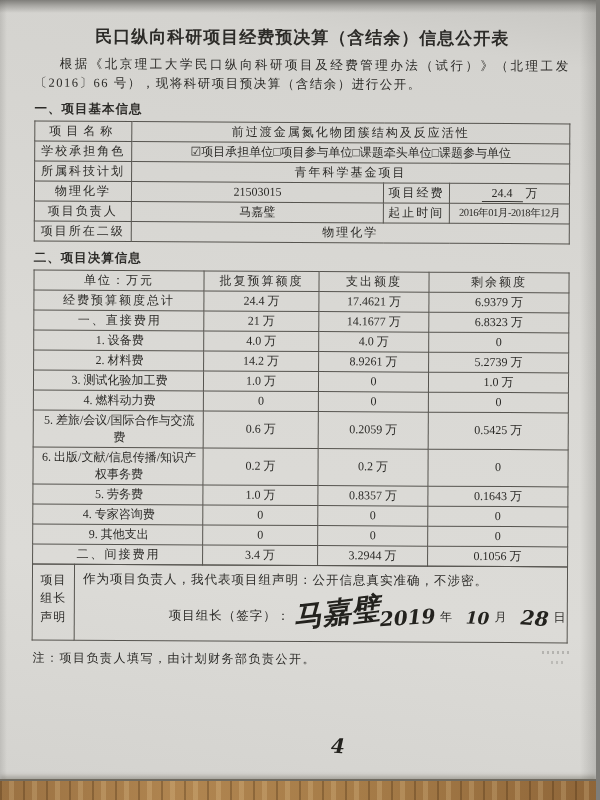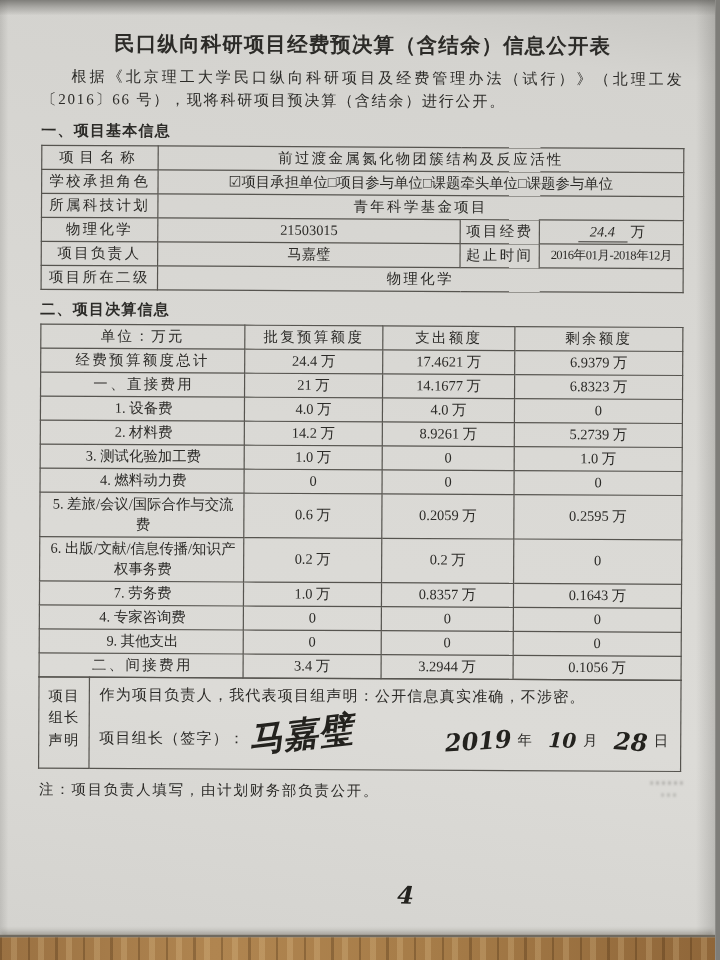--- a/index.html
+++ b/index.html
@@ -26,27 +26,27 @@
     text-indent:2em;text-align:justify;}
   .sec{margin:8px 0 3px 0;font-family:"Liberation Sans",sans-serif;font-size:12.5px;
     font-weight:700;letter-spacing:1px;}
   table.tbl{border-collapse:collapse;width:535px;table-layout:fixed;font-size:12px;}
   .tbl td{border:1px solid #56544f;padding:1px 3px;height:17px;text-align:center;vertical-align:middle;}
   .lab{letter-spacing:2px;}
   .sp4{letter-spacing:5px;}
   .left{text-align:center;padding-left:5px !important;word-break:break-all;}
   .hdr{letter-spacing:2px;}
   .tight{font-size:10.5px;letter-spacing:-0.5px;word-spacing:-2px;white-space:nowrap;}
-  .u{display:inline-block;border-bottom:1px solid #3a3834;padding:0 10px;font-style:italic;}
+  .u{display:inline-block;border-bottom:1px solid #3a3834;padding:0 10px;}
   .dec-tbl{margin-top:-1px;}
   .dec-lab{vertical-align:top !important;padding-top:6px !important;line-height:1.55;letter-spacing:1px;border-radius:21px;}
   .dec-body{text-align:left !important;vertical-align:top !important;padding:6px 8px 4px 8px !important;height:72px !important;}
   .stmt{font-size:12.5px;letter-spacing:1px;}
   .signrow{display:flex;align-items:center;margin-top:8px;height:40px;}
-  .slabel{font-size:12.5px;letter-spacing:1px;white-space:nowrap;}
+  .slabel{margin-left:86px;font-size:12.5px;letter-spacing:1px;white-space:nowrap;}
   .hw{font-family:"DejaVu Serif",serif;font-style:italic;font-weight:600;color:#23221e;}
   .sig{font-size:29px;margin:-8px 0 0 2px;transform:rotate(-7deg);white-space:nowrap;}
   .dates{margin-left:auto;display:flex;align-items:center;padding-right:2px;font-size:12px;white-space:nowrap;}
   .yr{font-size:20px;transform:rotate(-4deg);}
   .mo{font-size:17px;transform:rotate(2deg);margin-left:14px;}
   .dy{font-size:20px;transform:rotate(4deg);margin-left:14px;}
   .unit{margin-left:5px;letter-spacing:0;}
   .footnote{margin:9px 0 0 1px;font-size:12px;letter-spacing:1.5px;}
   .pageno{position:absolute;left:331px;top:734px;font-size:20px;transform:rotate(2deg);}
   .smudge{position:absolute;left:542px;top:651px;width:27px;height:3px;opacity:0.5;filter:blur(0.7px);
@@ -153,30 +153,30 @@
       <tr>
         <td class="left">4. 燃料动力费</td>
         <td>0</td>
         <td>0</td>
         <td>0</td>
       </tr>
       <tr>
         <td class="left">5. 差旅/会议/国际合作与交流费</td>
         <td>0.6 万</td>
         <td>0.2059 万</td>
-        <td>0.2595 万</td>
+        <td>0.5425 万</td>
       </tr>
       <tr>
         <td class="left">6. 出版/文献/信息传播/知识产权事务费</td>
         <td>0.2 万</td>
         <td>0.2 万</td>
         <td>0</td>
       </tr>
       <tr>
-        <td class="left">7. 劳务费</td>
+        <td class="left">5. 劳务费</td>
         <td>1.0 万</td>
         <td>0.8357 万</td>
         <td>0.1643 万</td>
       </tr>
       <tr>
         <td class="left">4. 专家咨询费</td>
         <td>0</td>
         <td>0</td>
         <td>0</td>
       </tr>

